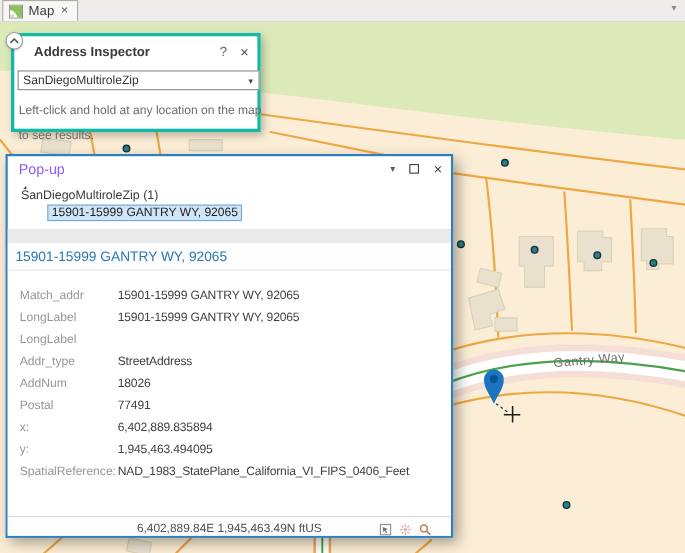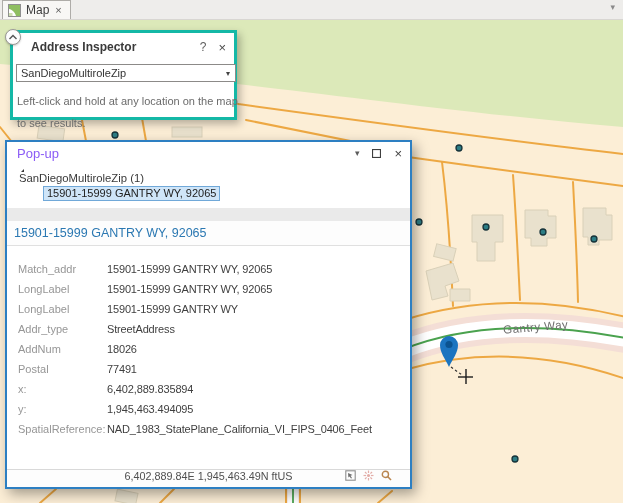--- a/index.html
+++ b/index.html
@@ -77,21 +77,21 @@
   .popup .header{
     flex:0 0 25px;display:flex;align-items:center;padding-left:7px;
     font-size:12.5px;color:#2b78b2;border-bottom:1px solid #e0e0e0;background:#fdfdfd;
   }
   .popup .fields{flex:1 1 auto;padding-top:13px;background:#fff;}
   .frow{display:flex;height:20px;align-items:center;font-size:11px;}
   .fn{flex:0 0 100px;padding-left:11px;color:#969696;white-space:nowrap;}
   .fv{color:#3f3f3f;white-space:nowrap;letter-spacing:-0.15px;}
   .popup .statusbar{
     flex:0 0 18px;border-top:1px solid #d9d9d9;position:relative;
-    display:flex;align-items:flex-start;justify-content:flex-end;gap:7px;padding-right:18px;
+    display:flex;align-items:flex-end;justify-content:flex-end;gap:7px;padding-right:18px;
     background:#fdfdfd;
   }
   .popup .coords{
     position:absolute;left:0;right:0;text-align:center;
     font-size:10.8px;color:#4f4f4f;pointer-events:none;
   }
   .sicon{display:flex;align-items:center;}
 </style>
 </head>
 <body>
@@ -230,21 +230,20 @@
       <div class="frow">
           <span class="fn">Match_addr</span>
           <span class="fv">15901-15999 GANTRY WY, 92065</span>
         </div>
       <div class="frow">
           <span class="fn">LongLabel</span>
           <span class="fv">15901-15999 GANTRY WY, 92065</span>
         </div>
       <div class="frow">
           <span class="fn">LongLabel</span>
-          <span class="fv">15901-15999 GANTRY WY</span>
         </div>
       <div class="frow">
           <span class="fn">Addr_type</span>
           <span class="fv">StreetAddress</span>
         </div>
       <div class="frow">
           <span class="fn">AddNum</span>
           <span class="fv">18026</span>
         </div>
       <div class="frow">

